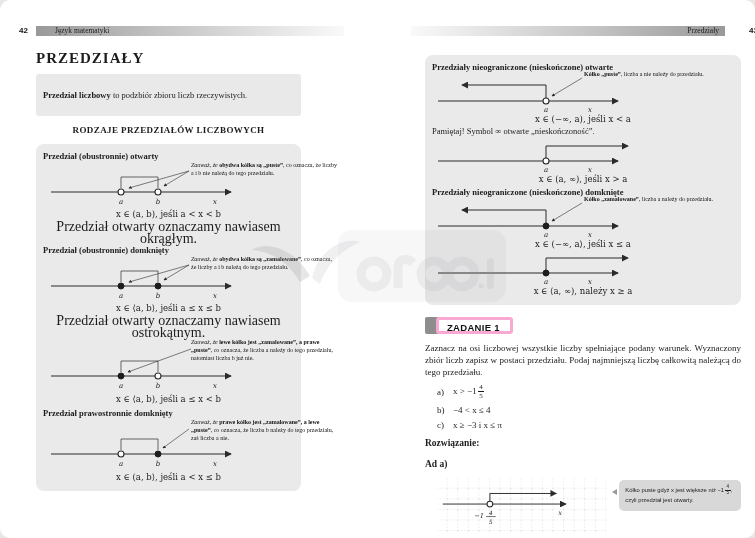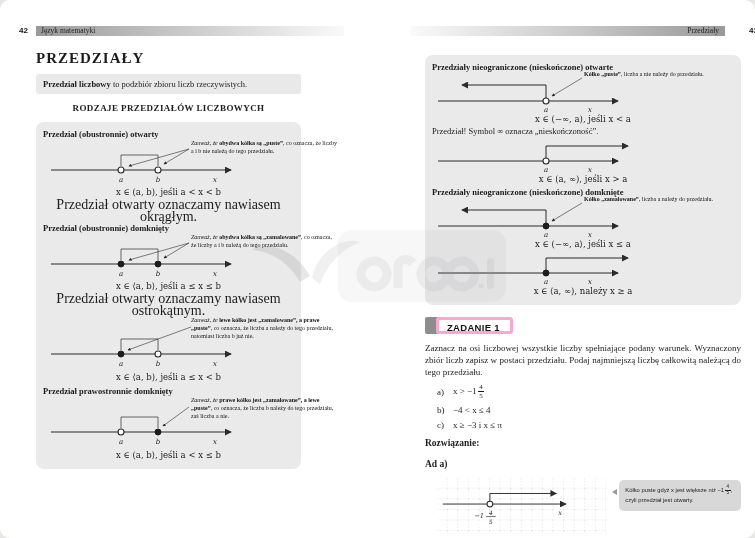--- a/index.html
+++ b/index.html
@@ -7,24 +7,24 @@
   body { background:#e7e7e5; font-family:"Liberation Serif", serif; color:#1c1c1c; position:relative; overflow:hidden; }
   .sheet { position:absolute; inset:0; background:#ffffff; border-radius:10px; overflow:hidden; }
   .col { position:absolute; top:26px; }
   .colL { left:36px; width:265px; }
   .colR { left:425px; width:316px; }
   .hrow { position:relative; height:10px; }
   .pagenum { position:absolute; top:0; font-family:"Liberation Sans", sans-serif; font-weight:bold; font-size:8px; line-height:10px; color:#111; }
   .pnL { left:-17px; }
   .pnR { right:-17px; }
   .hbar { height:10px; font-size:7.5px; line-height:10px; color:#222; }
-  .hbarL { width:308px; background:linear-gradient(90deg,#999999 0%,#c2c2c2 40%,#ececec 85%,#f9f9f9 100%); padding-left:5px; }
+  .hbarL { width:308px; background:linear-gradient(90deg,#999999 0%,#c2c2c2 40%,#ececec 85%,#f9f9f9 100%); padding-left:19px; }
   .hbarR { margin-left:-14px; width:314px; background:linear-gradient(270deg,#999999 0%,#c2c2c2 40%,#ececec 85%,#f9f9f9 100%); text-align:right; padding-right:6px; }
   .title { font-size:15px; font-weight:bold; letter-spacing:1px; margin-top:14px; }
-  .defbox { margin-top:7px; background:#e9e9e9; border-radius:3px; padding:5px 7px; font-size:8.5px; }
+  .defbox { margin-top:7px; background:#e9e9e9; border-radius:3px; padding:16px 7px; font-size:8.5px; }
   .subtitle { margin-top:9px; text-align:center; font-weight:bold; font-size:9px; letter-spacing:0.4px; }
   .bigbox { margin-top:9px; background:#eaeaea; border-radius:8px; padding:7px; }
   .sec-h { font-size:8.5px; font-weight:bold; line-height:11px; }
   .diag { position:relative; }
   .ann { position:absolute; left:148px; top:0; width:146px; font-size:6px; line-height:1.32; color:#141414; }
   .annR { left:152px; top:-2px; width:148px; }
   .ann .pre { font-style:italic; }
   .formula { text-align:center; font-size:8.5px; line-height:10px; margin:1px 0 2px; font-family:"DejaVu Serif","DejaVu Sans",serif; }
   .caption { text-align:center; font-size:14px; line-height:12px; }
   .ln { stroke:#2b2b2b; stroke-width:1; fill:none; }
@@ -189,21 +189,21 @@
           <circle class="c-open" cx="114" cy="28" r="3"></circle>
           <text x="114" y="39">a</text>
           <text x="158" y="39">x</text>
         </svg>
         <div class="ann annR">
           <b>Kółko „puste”</b><span>, liczba a nie należy do przedziału.</span>
         </div>
       </div>
       <div class="formula">x ∈ (−∞, a), jeśli x &lt; a</div>
 
-      <div class="remember">Przedział! Symbol ∞ oznacza „nieskończoność”.</div>
+      <div class="remember">Pamiętaj! Symbol ∞ otwarte „nieskończoność”.</div>
 
       <div class="diag" style="height:34px">
         <svg width="302" height="34" viewBox="0 0 302 34">
           <line class="ln" x1="6" y1="22" x2="186" y2="22" marker-end="url(#arr)"></line>
           <path class="ln" d="M114,20 V7 H196" marker-end="url(#arr)"></path>
           <circle class="c-open" cx="114" cy="22" r="3"></circle>
           <text x="114" y="33">a</text>
           <text x="158" y="33">x</text>
         </svg>
       </div>

